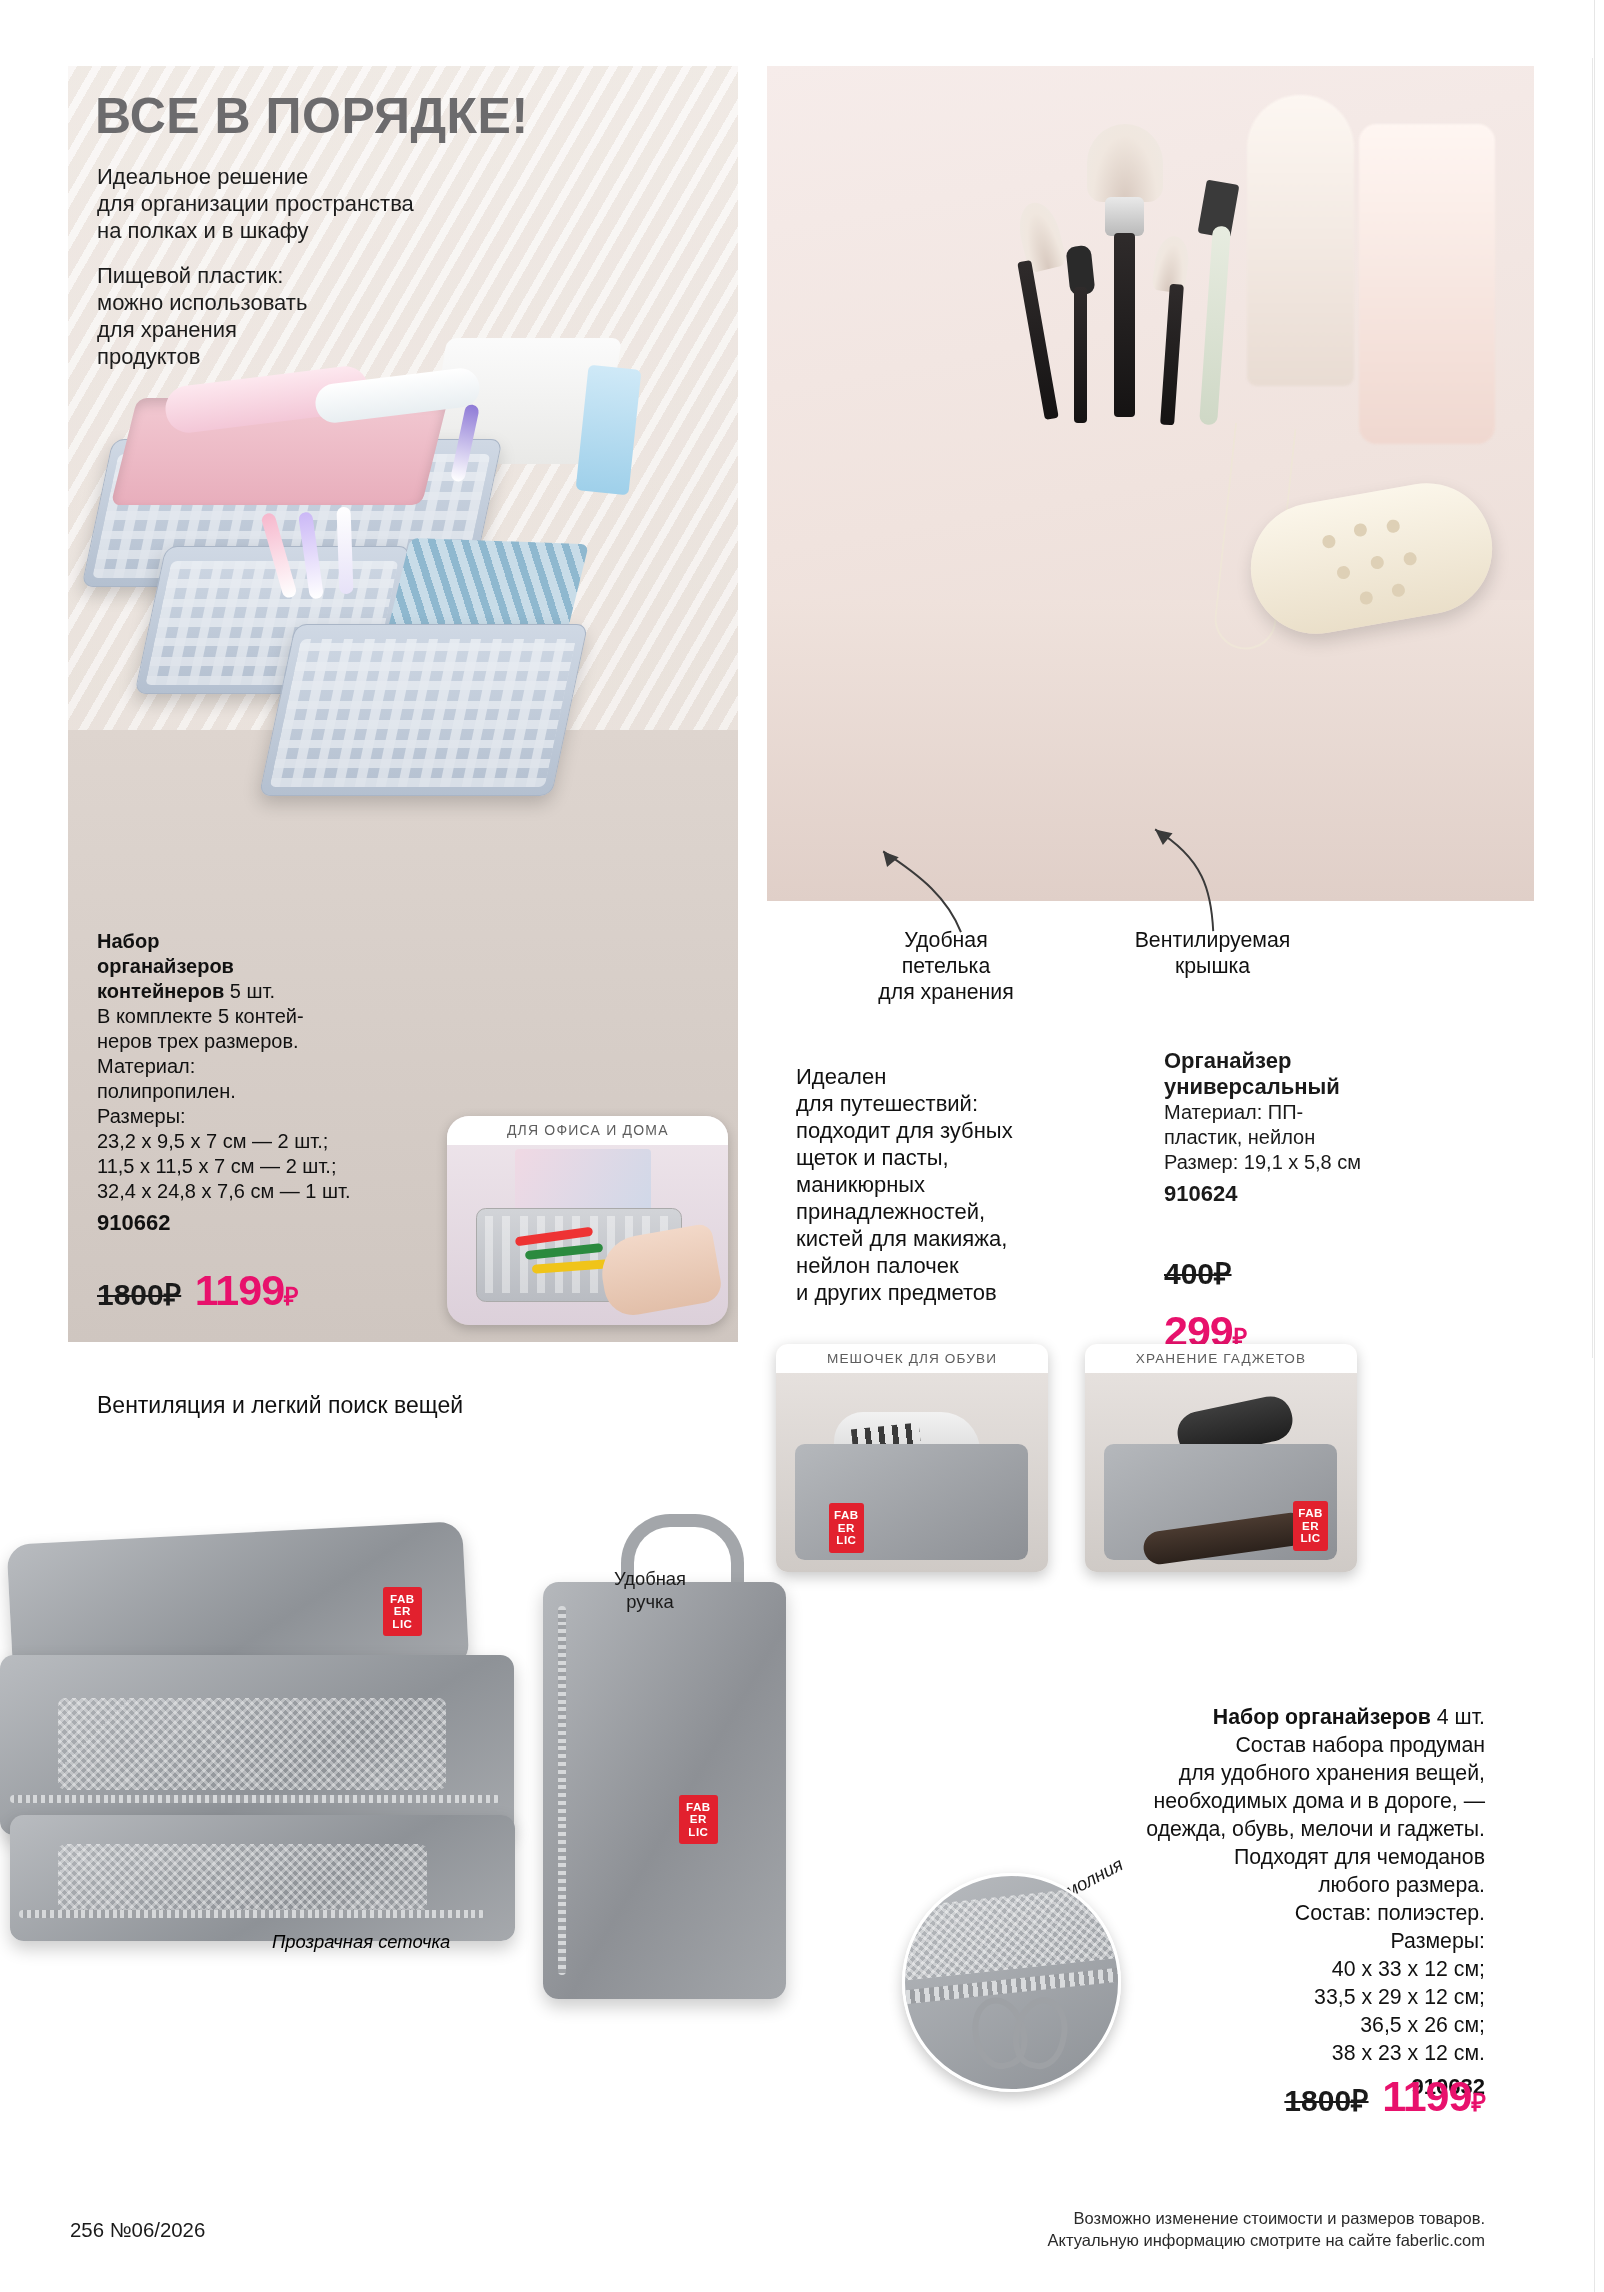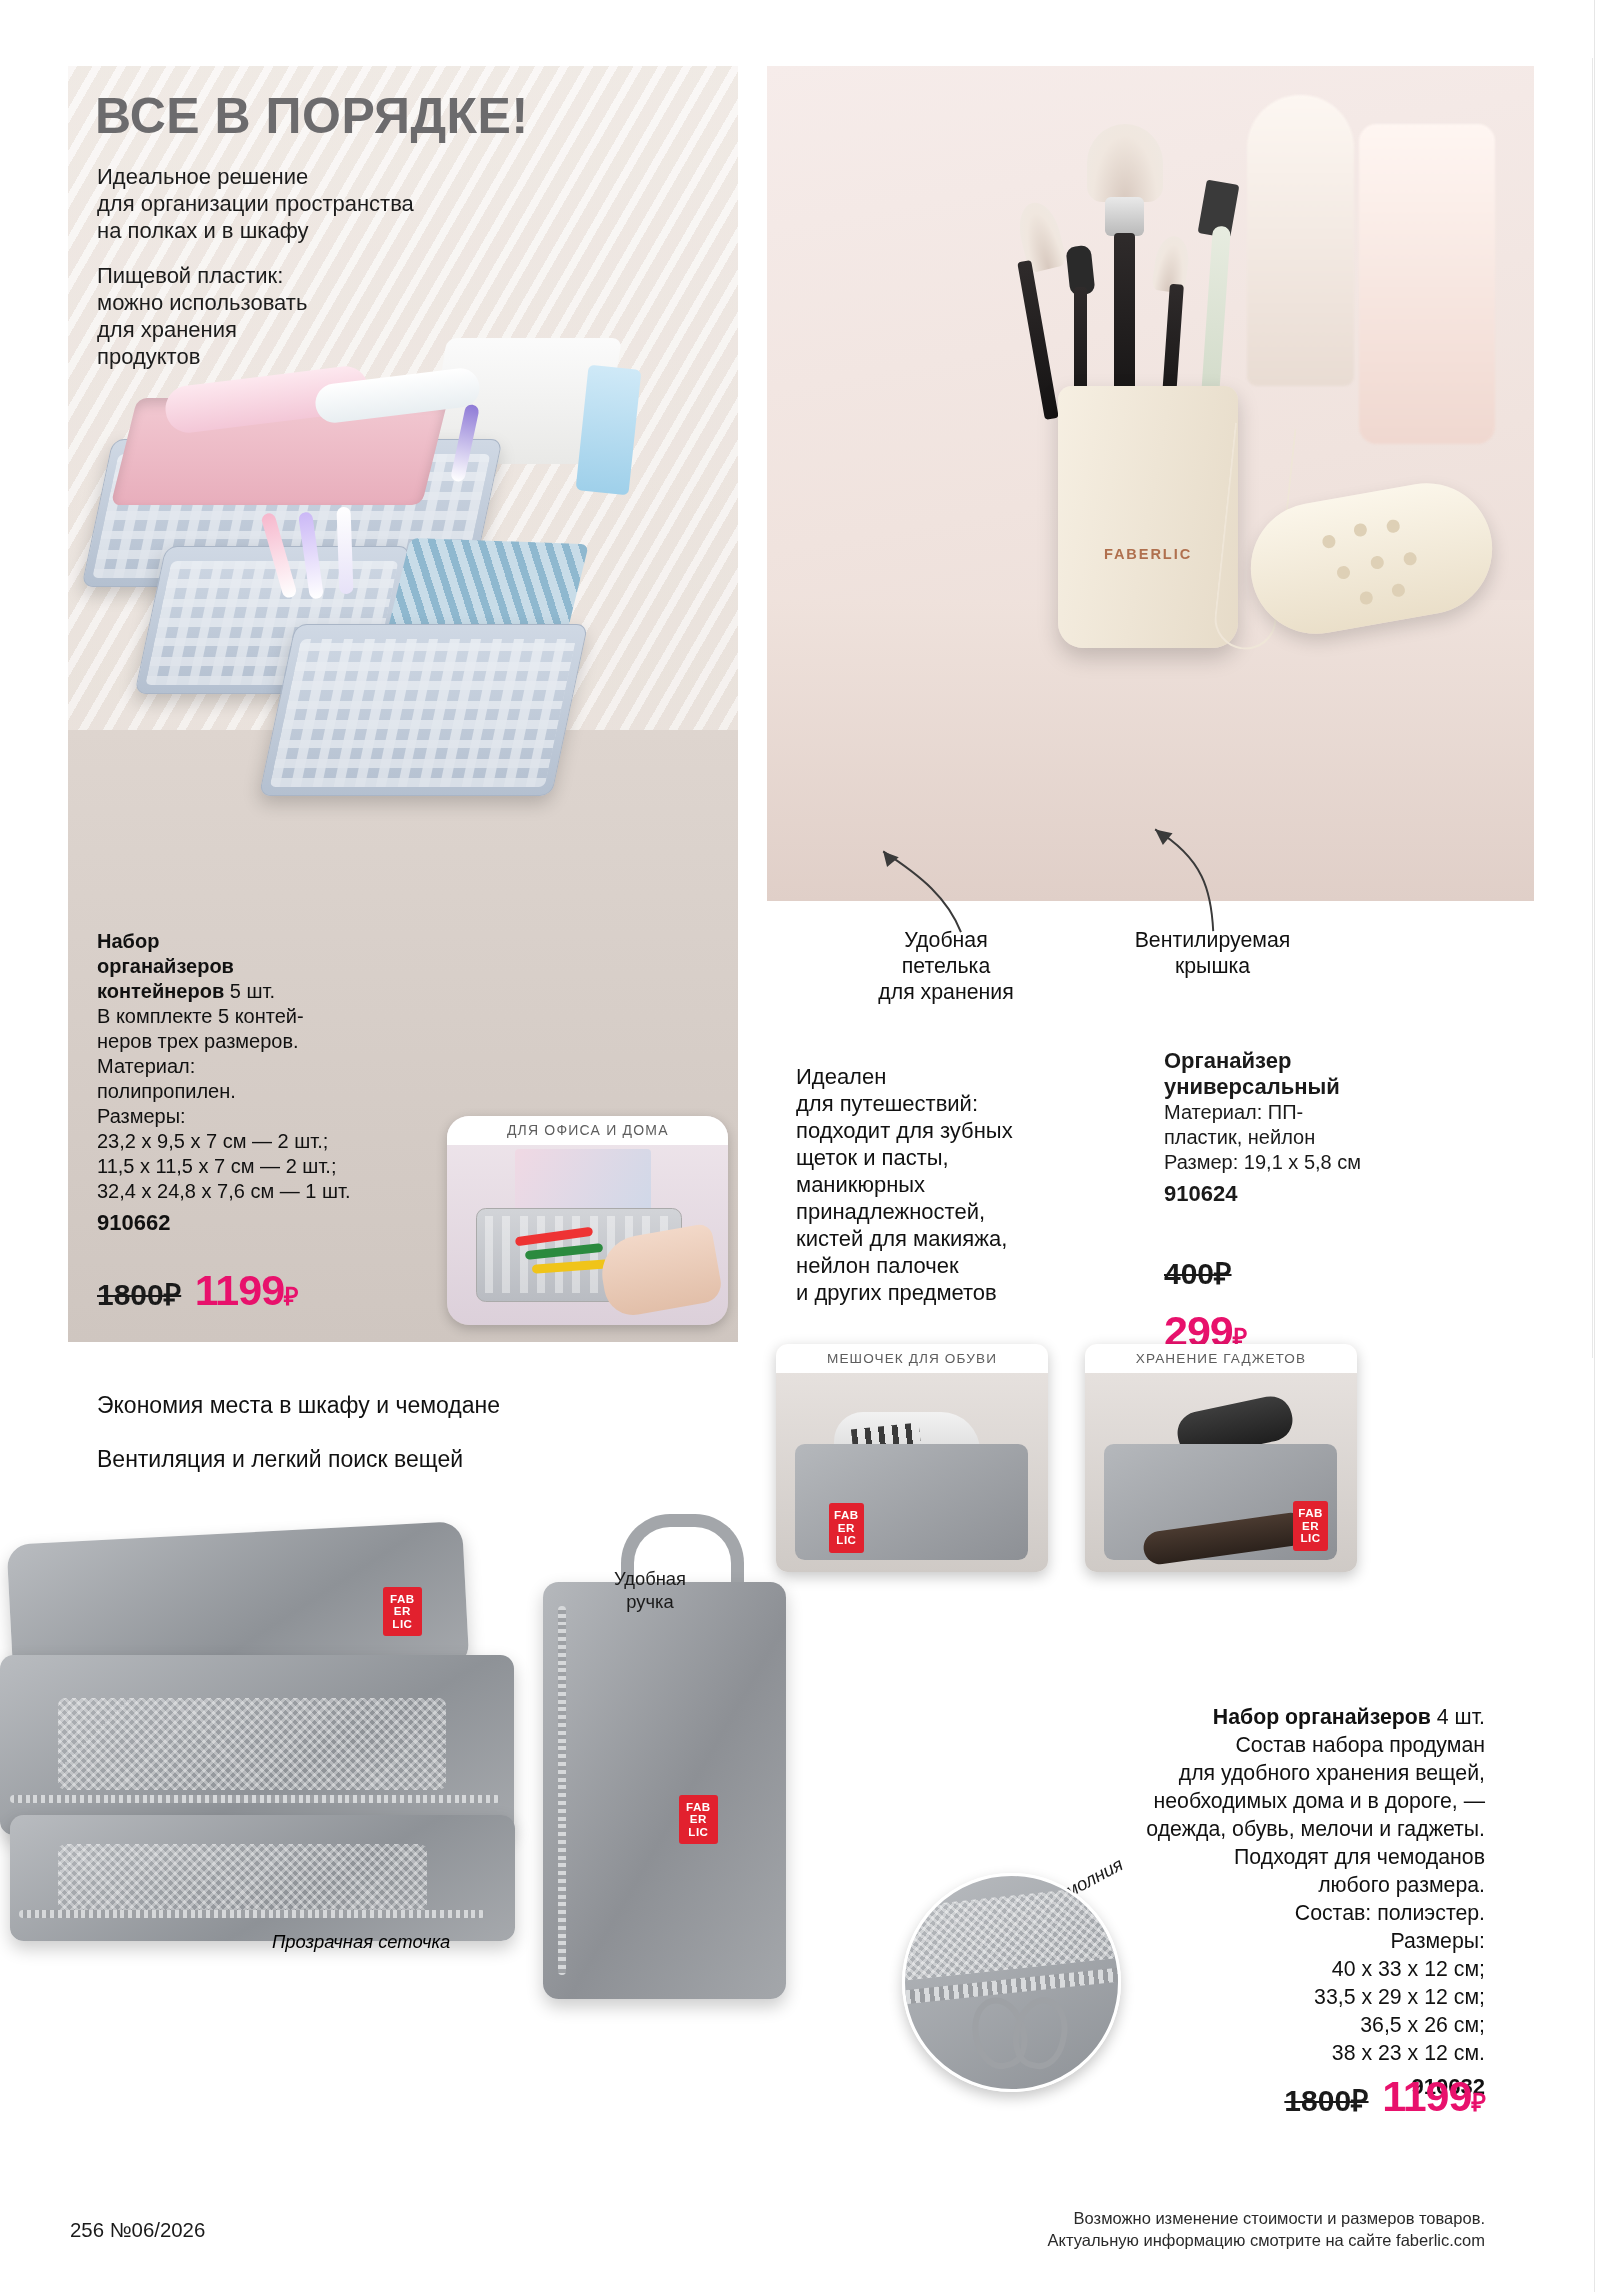--- a/index.html
+++ b/index.html
@@ -611,23 +611,20 @@
 
   <div class="mkbrush tuft" style="left:301px;top:180px;width:25px;height:49px;transform:rotate(-6deg);background:#2a2a2a;border-radius:9.7px;"></div>
   <div class="mkbrush handleB" style="left:307px;top:221px;width:12.6px;height:136px;"></div>
 
   <div class="mkbrush tuft" style="left:388px;top:170px;width:33px;height:56px;transform:rotate(8deg);"></div>
   <div class="mkbrush handleB" style="left:398px;top:218px;width:13.6px;height:141px;transform:rotate(4deg);"></div>
 
   <div class="tb-head" style="position:absolute;left:435px;top:116px;width:33px;height:54px;transform:rotate(10deg);"></div>
   <div class="toothbrush-h" style="position:absolute;left:439px;top:160px;height:199px;transform:rotate(4deg);"></div>
 
-  <div class="cup">
-    <div class="brandtext">FABERLIC</div>
-  </div>
   <div class="strap"></div>
   <div class="lid">
     <div class="hole" style="left:76px;top:35px;"></div>
     <div class="hole" style="left:109px;top:29px;"></div>
     <div class="hole" style="left:142px;top:31px;"></div>
     <div class="hole" style="left:85px;top:68px;"></div>
     <div class="hole" style="left:120px;top:64px;"></div>
     <div class="hole" style="left:153px;top:66px;"></div>
     <div class="hole" style="left:103px;top:97px;"></div>
     <div class="hole" style="left:136px;top:95px;"></div>
@@ -667,21 +664,20 @@
   <div>Размер: 19,1 x 5,8 см</div>
   <div class="art-code">910624</div>
 </div>
 
 <div class="right-price">
   <span class="old-price">400₽</span>
   <span class="new-price"><span>299</span><span class="rub">₽</span></span>
 </div>
 
 <div class="bottom-bullets">
-  <div>Экономия места в шкафу и чемодане</div>
   <div>Вентиляция и легкий поиск вещей</div>
 </div>
 
 <div class="thumb thumb-1">
   <div class="thumb-label">МЕШОЧЕК ДЛЯ ОБУВИ</div>
   <div class="shoe"></div>
   <div class="thumb-bag"></div>
   <div class="tag" style="left:53px;bottom:19.4px;width:25px;" style2="">FAB
 ER
 LIC</div>

